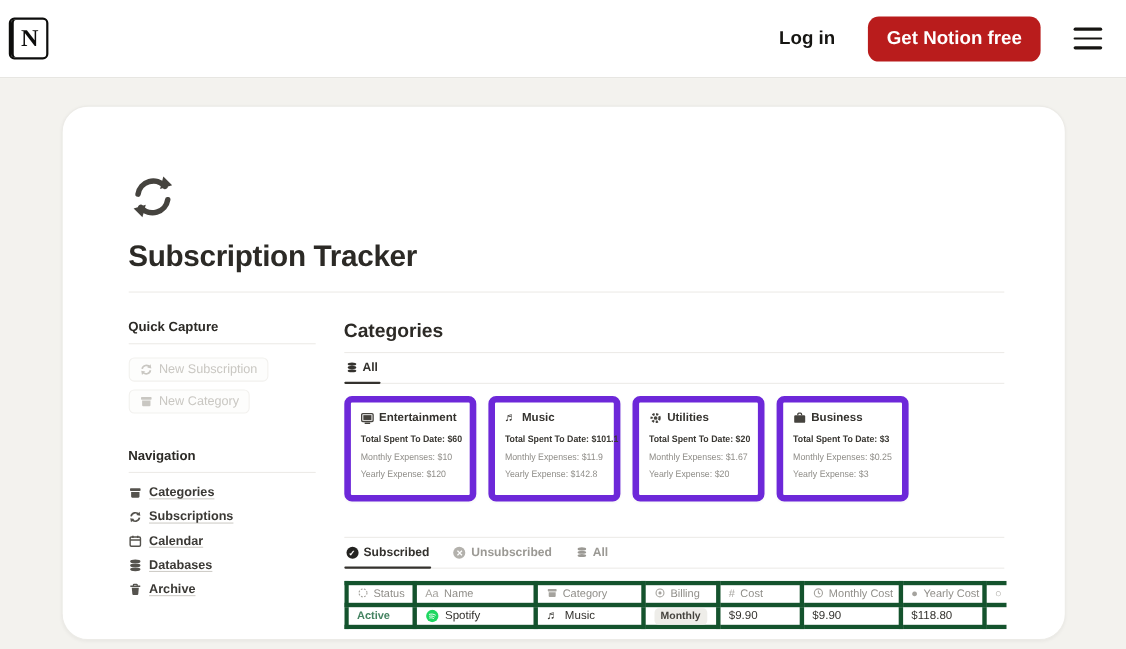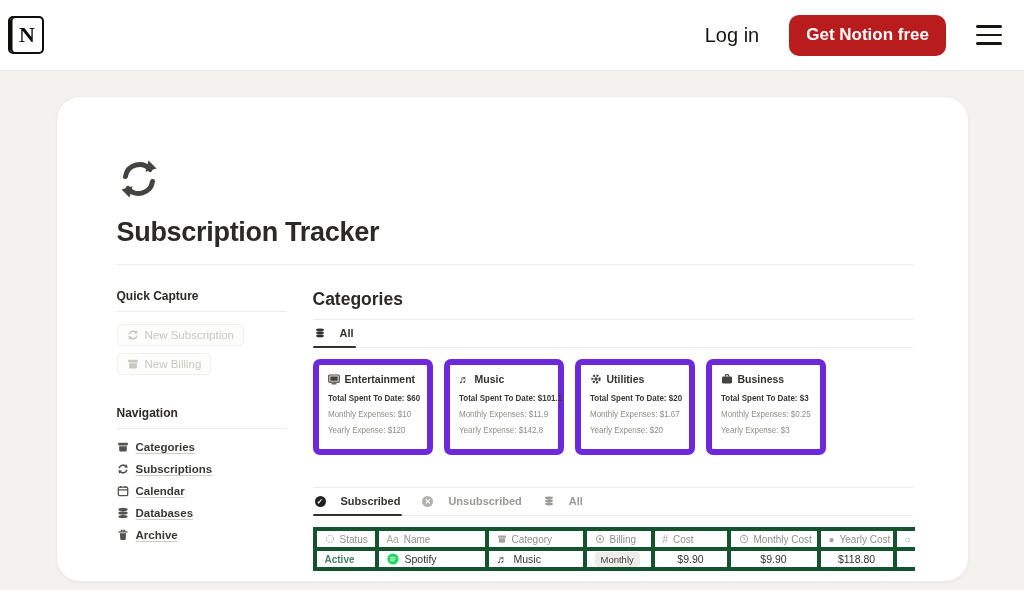--- a/index.html
+++ b/index.html
@@ -13,21 +13,21 @@
 
   
   .nav { height:71px; background:#fff; border-bottom:1px solid #e7e6e2;
          display:flex; align-items:center; padding:0 22px 0 8px; }
   .logo { width:36px; height:38px; border:2.5px solid #0d0d0c; border-radius:5px;
           background:#fff; display:flex; align-items:center; justify-content:center;
           box-shadow: inset 2.5px 0 0 #0d0d0c; }
   .logo span { font-family:"Liberation Serif", serif; font-weight:bold; font-size:22px;
                color:#0d0d0c; margin-left:2px; }
   .nav-right { margin-left:auto; display:flex; align-items:center; gap:30px; }
-  .login { font-size:20px; font-weight:400; color:#161512; cursor:pointer; }
+  .login { font-size:17px; font-weight:700; color:#161512; cursor:pointer; }
   .cta { background:#b91c1c; color:#fff; font-size:17px; font-weight:700;
          border:none; border-radius:10px; padding:0 17px; height:41px;
          font-family:"Liberation Sans", sans-serif; cursor:pointer; }
   .burger { width:26px; display:flex; flex-direction:column; gap:6px; cursor:pointer; }
   .burger i { display:block; height:2.6px; background:#161512; border-radius:2px; }
 
   
   .stage { height:558px; background:#f3f2ee; padding-top:25px; }
   .card { width:913px; height:486px; margin:0 auto; background:#fff;
           border:1px solid #ecebe7; border-radius:24px;
@@ -56,21 +56,21 @@
   .nav-link .lbl { text-decoration:underline; text-decoration-color:#cfcdc8; text-underline-offset:2px; }
   .icn { color:#55534e; flex:none; display:inline-flex; }
   .icn-light { color:#c9c7c2; flex:none; display:inline-flex; }
   .i12 { width:12px; height:12px; }
   .i10 { width:10px; height:10px; }
 
   
   .sec-h { font-size:17.5px; font-weight:700; color:#2c2a26; margin:0 0 9px; }
   .sec-div { border:none; border-top:1px solid #edebe8; margin:0; }
   .tabbar { display:flex; gap:18px; border-bottom:1px solid #edebe8; margin-bottom:11px; }
-  .tab { display:flex; align-items:center; gap:15px; font-size:11px; font-weight:700;
+  .tab { display:flex; align-items:center; gap:5px; font-size:11px; font-weight:700;
          color:#9b9994; padding:7px 2px 8px; position:relative; cursor:pointer; }
   .tab.active { color:#34322e; }
   .tab.active::after { content:""; position:absolute; left:0; right:0; bottom:-1px;
                        height:2px; background:#34322e; border-radius:2px; }
   .tab-ico-db { color:inherit; display:inline-flex; }
   .circ { width:11px; height:11px; border-radius:50%; color:#fff; font-size:7.5px;
           font-weight:700; display:inline-flex; align-items:center; justify-content:center; }
   .circ.dark { background:#232220; }
   .circ.grey { background:#b3b1ac; }
 
@@ -92,25 +92,25 @@
   .tbl-clip { width:602px; overflow:hidden; }
   table { border-collapse:collapse; table-layout:fixed; width:660px; }
   th, td { border:4px solid #14532d; padding:0 8px; height:20px; overflow:hidden;
            white-space:nowrap; }
   th { font-weight:400; color:#908e89; font-size:10px; text-align:left; }
   th .hico { color:#a5a39e; margin-right:5px; font-size:10px; }
   td { font-size:10.5px; color:#34322e; }
   .c-status { width:62px; } .c-name { width:110px; } .c-cat { width:98px; }
   .c-bill { width:68px; } .c-cost { width:76px; } .c-mon { width:90px; }
   .c-year { width:76px; } .c-tot { width:80px; }
-  .num { text-align:center; }
+  .num { text-align:left; }
   td.status { color:#448361; font-weight:700; font-size:10px; }
   .cellflex { display:flex; align-items:center; gap:6px; }
   .pill { background:#eeede9; border-radius:4px; padding:2px 6px; font-size:9.5px;
-          color:#45433e; display:inline-block; }
+          color:#45433e; display:inline-block;font-weight:bold; }
   .cat-note { color:#3a3833; font-size:11px; line-height:1; }
 </style>
 </head>
 <body>
 
 <header class="nav">
   <div class="logo">
       <span>N</span>
     </div>
   <div class="nav-right">
@@ -155,21 +155,21 @@
             </span>
             <span>New Subscription</span>
           </span>
           <span class="qc-btn">
             <span class="icn-light">
               <svg class="i12" viewBox="0 0 12 12">
                   <rect x="1.2" y="1.8" width="9.6" height="2.6" rx="0.7" fill="currentColor"></rect>
                   <path d="M2.2 5.2 h7.6 v4.2 a1 1 0 0 1 -1 1 H3.2 a1 1 0 0 1 -1 -1 Z" fill="currentColor"></path>
                 </svg>
             </span>
-            <span>New Billing</span>
+            <span>New Category</span>
           </span>
         </div>
 
         <h3 class="side-h">Navigation</h3>
         <hr class="side-div">
         <div class="nav-links">
           <div class="nav-link">
             <span class="icn">
               <svg class="i12" viewBox="0 0 12 12">
                   <rect x="1.2" y="1.8" width="9.6" height="2.6" rx="0.7" fill="currentColor"></rect>

